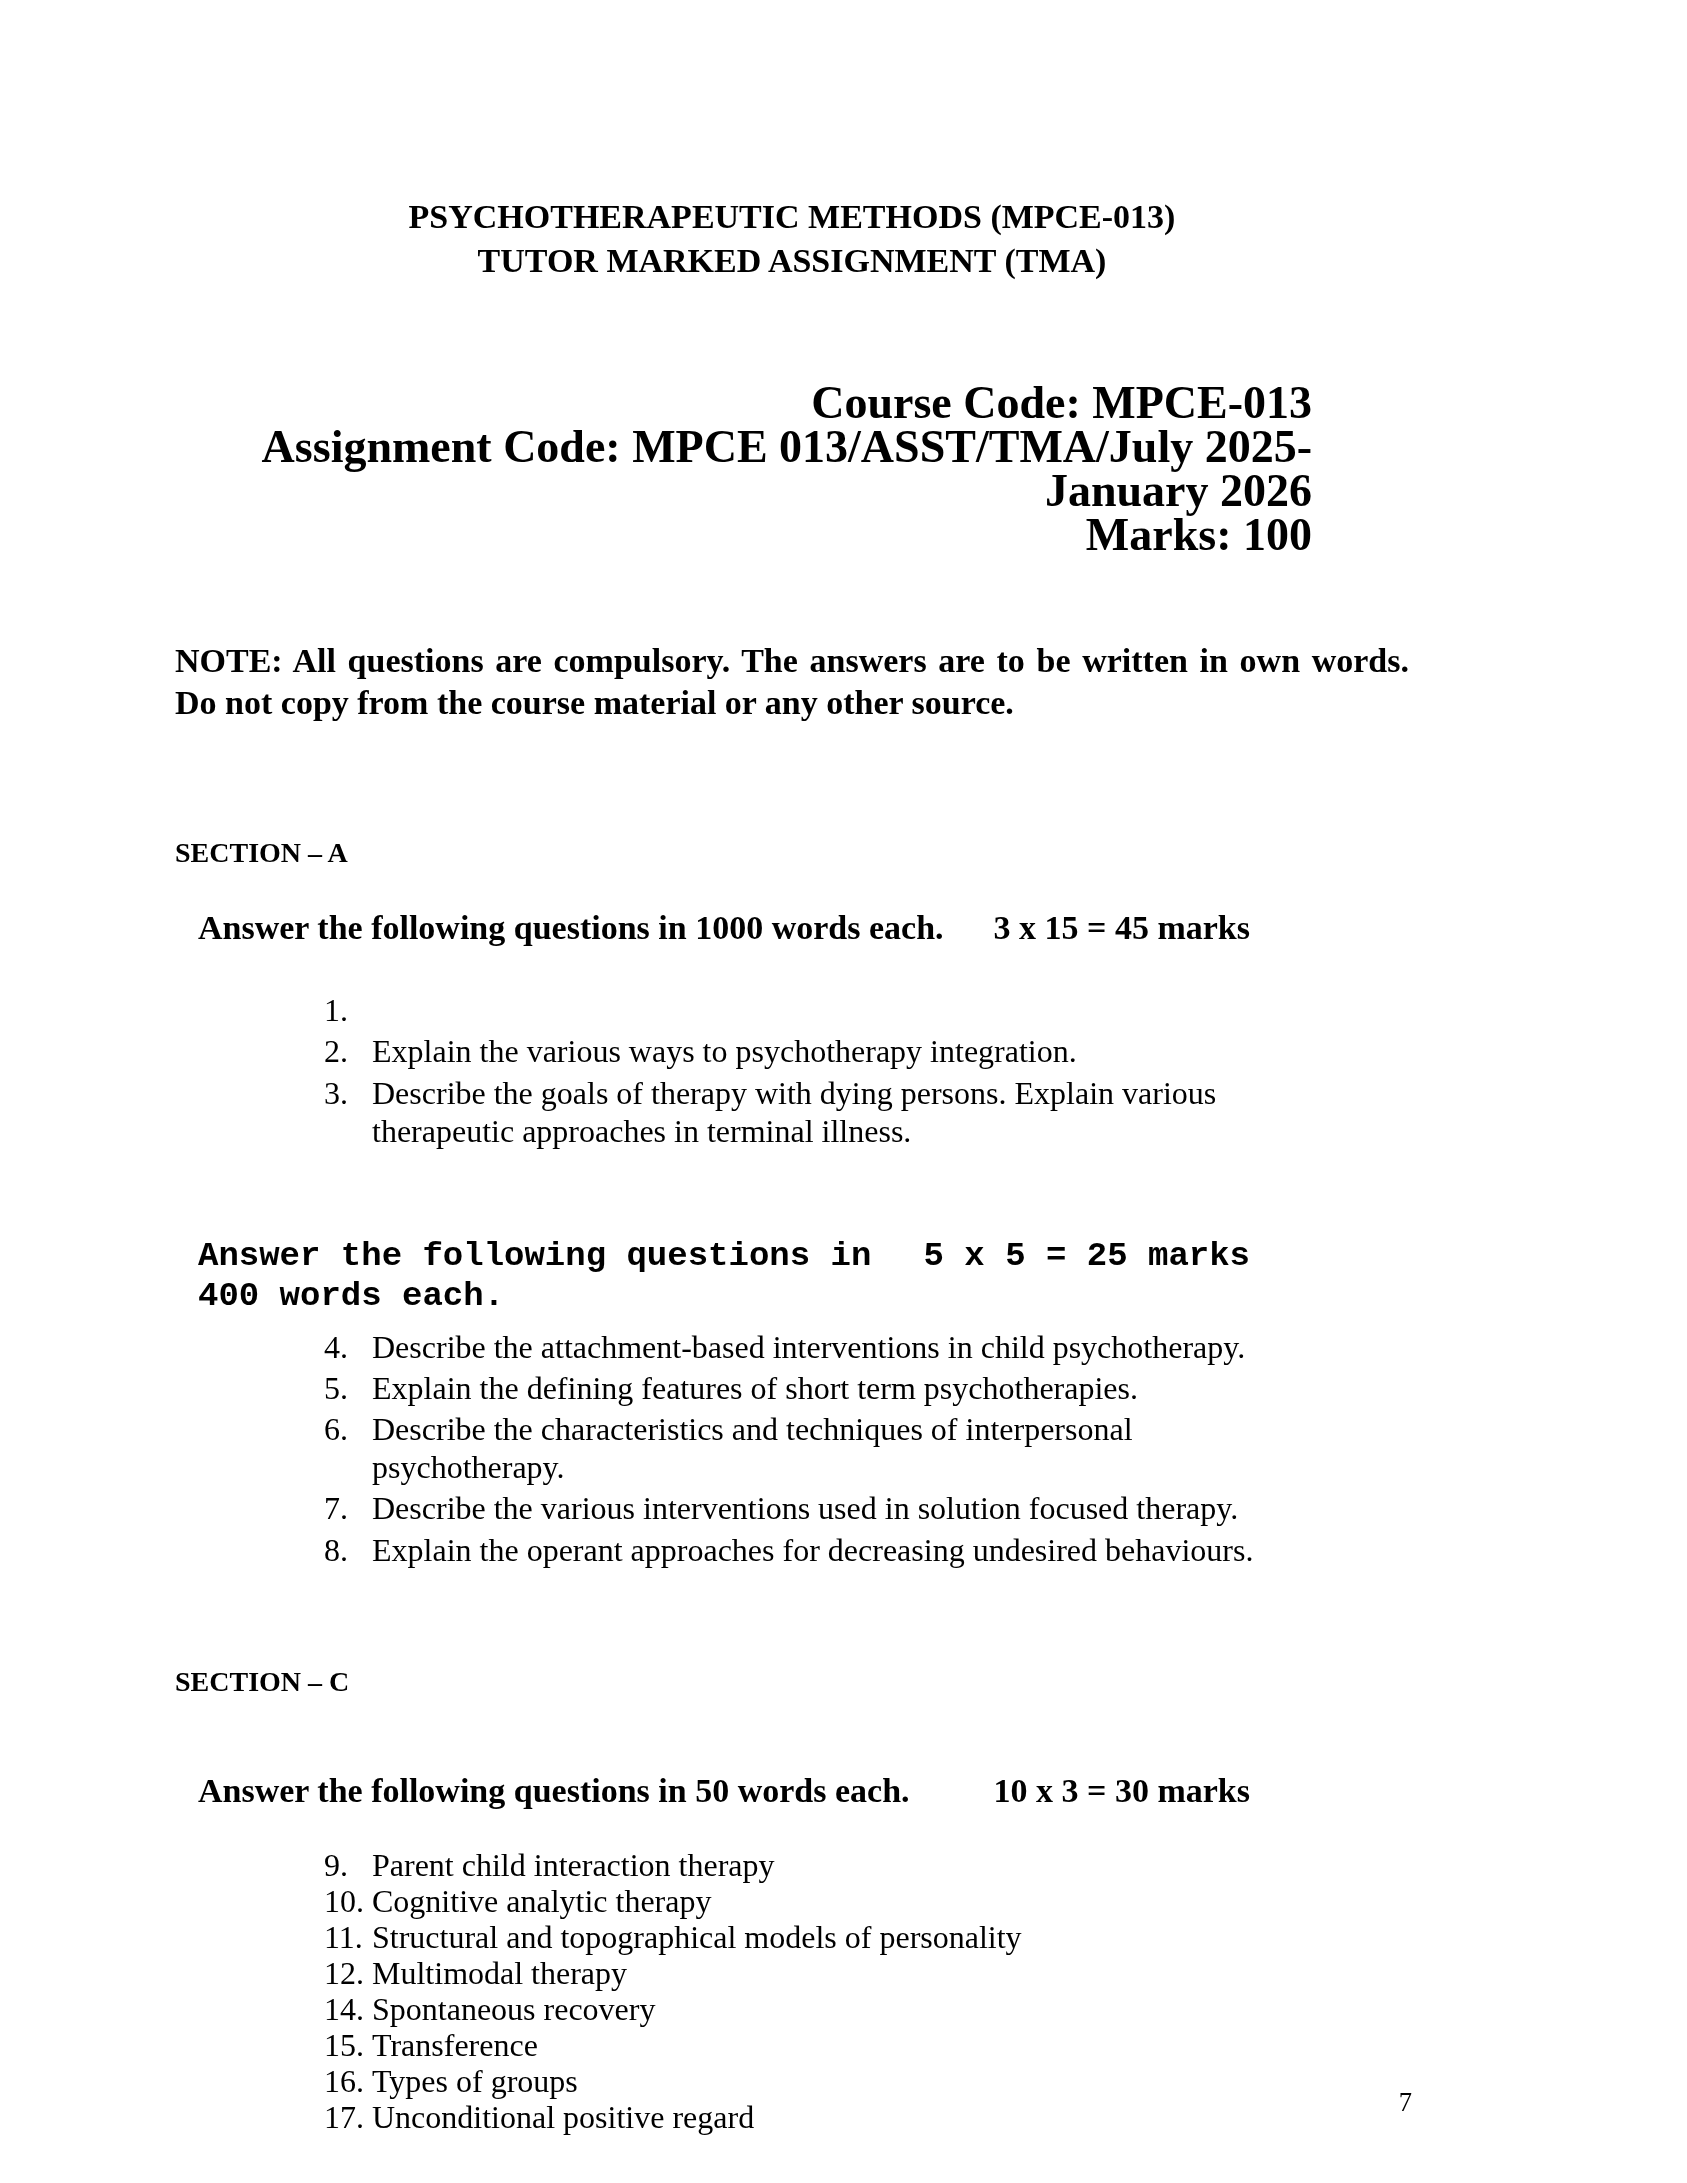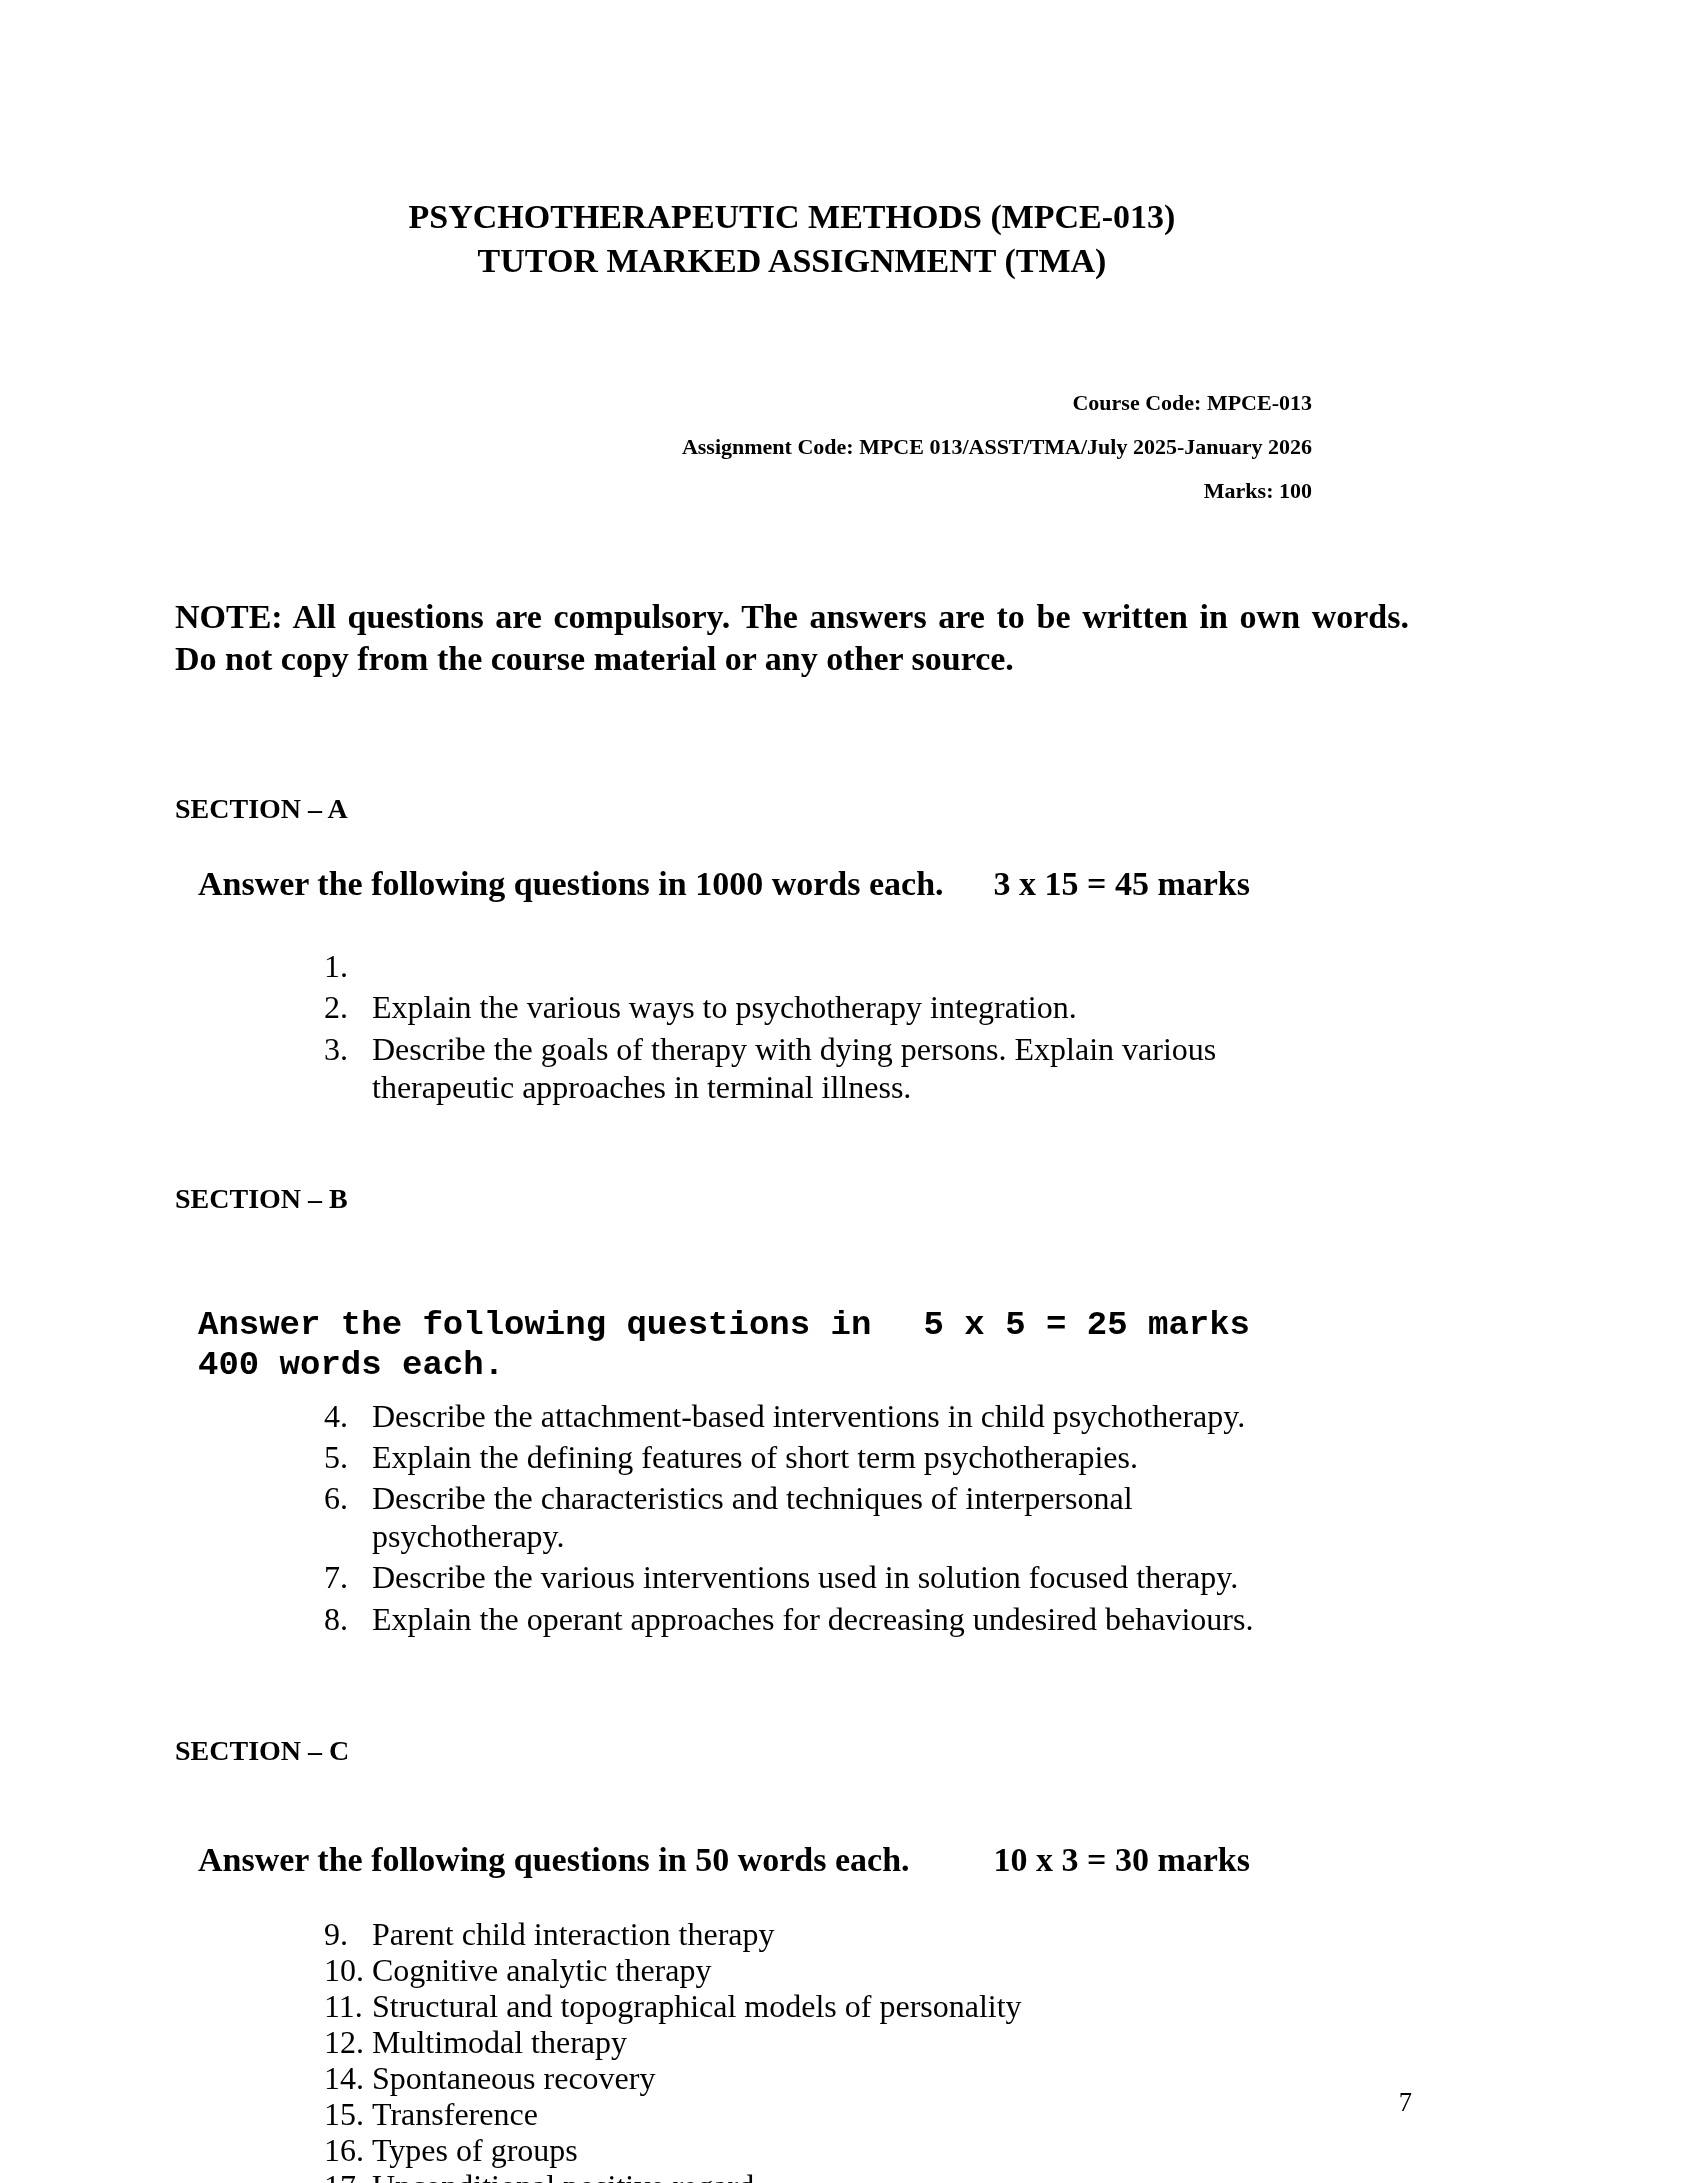--- a/index.html
+++ b/index.html
@@ -28,21 +28,21 @@
     font-weight: bold;
     font-size: 34px;
     line-height: 44px;
   }
   
   .course-block {
     margin-top: 98px;
     text-align: right;
     padding-right: 97px;
     font-weight: bold;
-    font-size: 22px;
+    font-size: 46px;
     line-height: 44px;
   }
   
   .note {
     margin-top: 83px;
     font-weight: bold;
     font-size: 34px;
     line-height: 42px;
     text-align: justify;
   }
@@ -135,21 +135,20 @@
           <span class="qtext">Explain the various ways to psychotherapy integration.</span>
         </li>
         <li class="q">
           <span class="qnum">3.</span>
           <span class="qtext">Describe the goals of therapy with dying persons. Explain various therapeutic approaches in terminal illness.</span>
         </li>
       </ul>
     </section>
 
     <section class="qsection sec-b">
-      <h2 class="sec-heading">SECTION – B</h2>
       <div class="instr-row">
         <span class="instr">Answer the following questions in 400 words each.</span>
         <span class="marks">5 x 5 = 25 marks</span>
       </div>
       <ul class="qlist">
         <li class="q">
           <span class="qnum">4.</span>
           <span class="qtext">Describe the attachment-based interventions in child psychotherapy.</span>
         </li>
         <li class="q">

